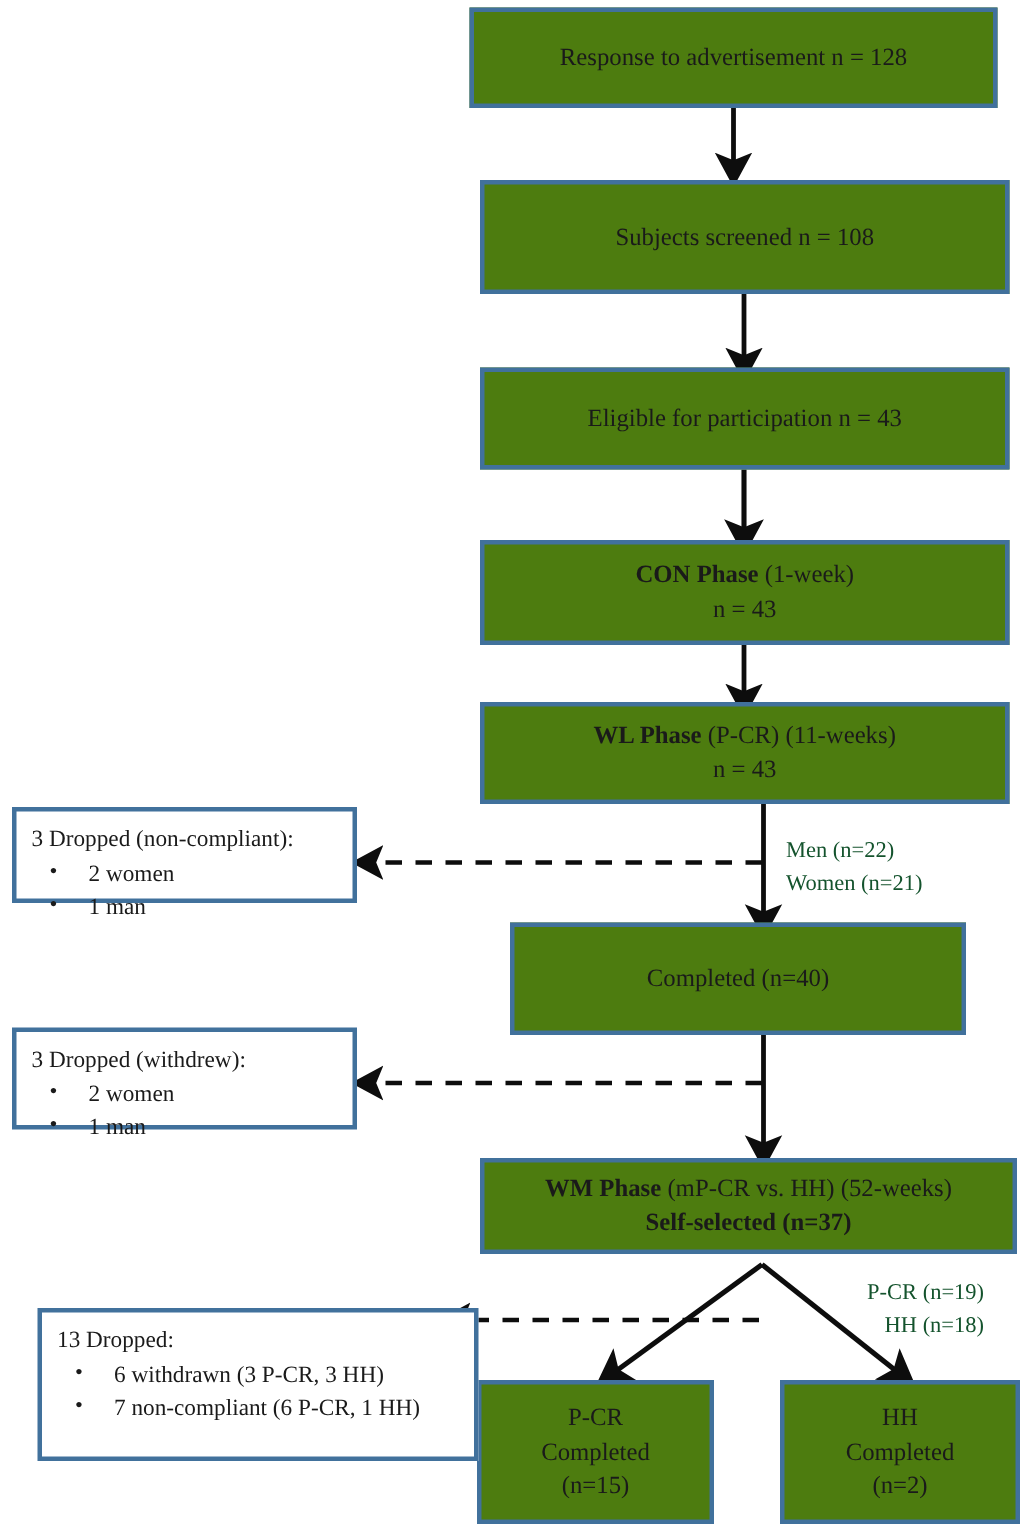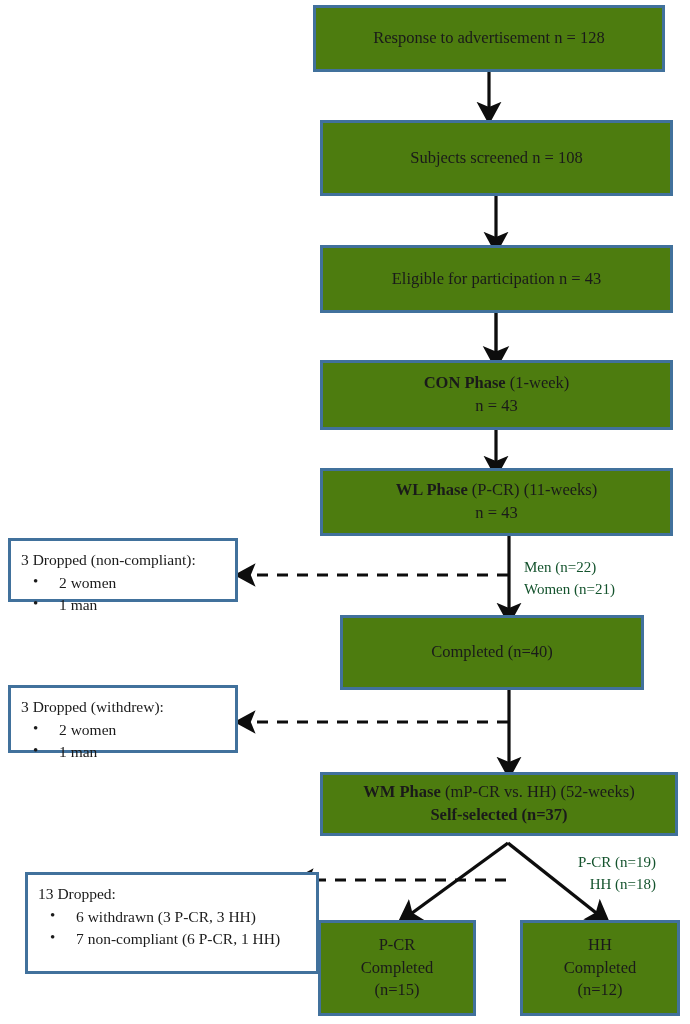--- a/index.html
+++ b/index.html
@@ -142,21 +142,21 @@
 
   <div class="node" style="left:318px; top:920px; width:158px; height:96px;">
     <span class="ln">P-CR</span>
     <span class="ln">Completed</span>
     <span class="ln">(n=15)</span>
   </div>
 
   <div class="node" style="left:520px; top:920px; width:160px; height:96px;">
     <span class="ln">HH</span>
     <span class="ln">Completed</span>
-    <span class="ln">(n=12)</span>
+    <span class="ln">(n=2)</span>
   </div>
 
   <div class="sidebox" style="left:8px; top:538px; width:230px; height:64px;">
     <span class="hd">3 Dropped (non-compliant):</span>
     <ul>
       <li>2 women</li>
       <li>1 man</li>
     </ul>
   </div>
 

